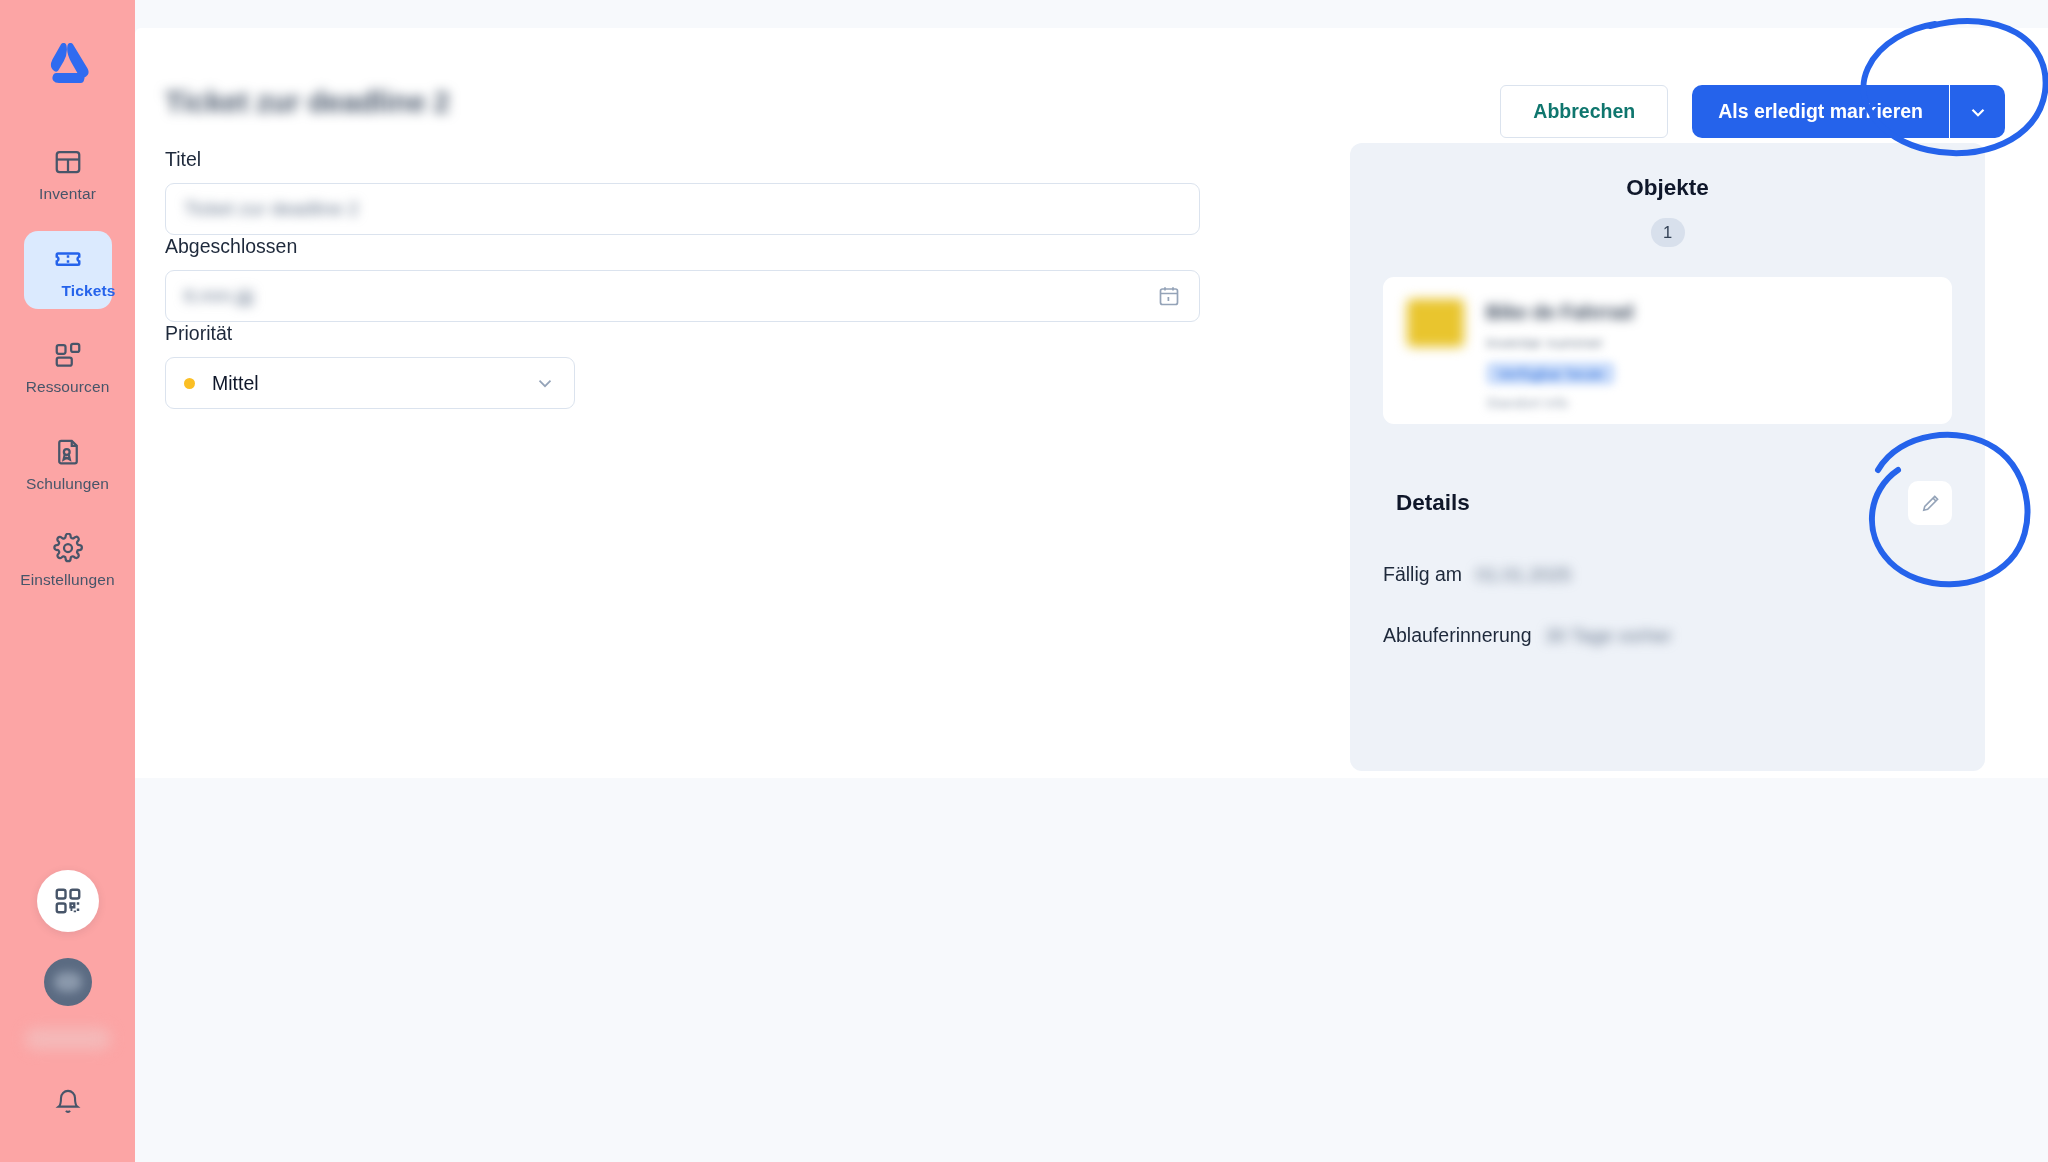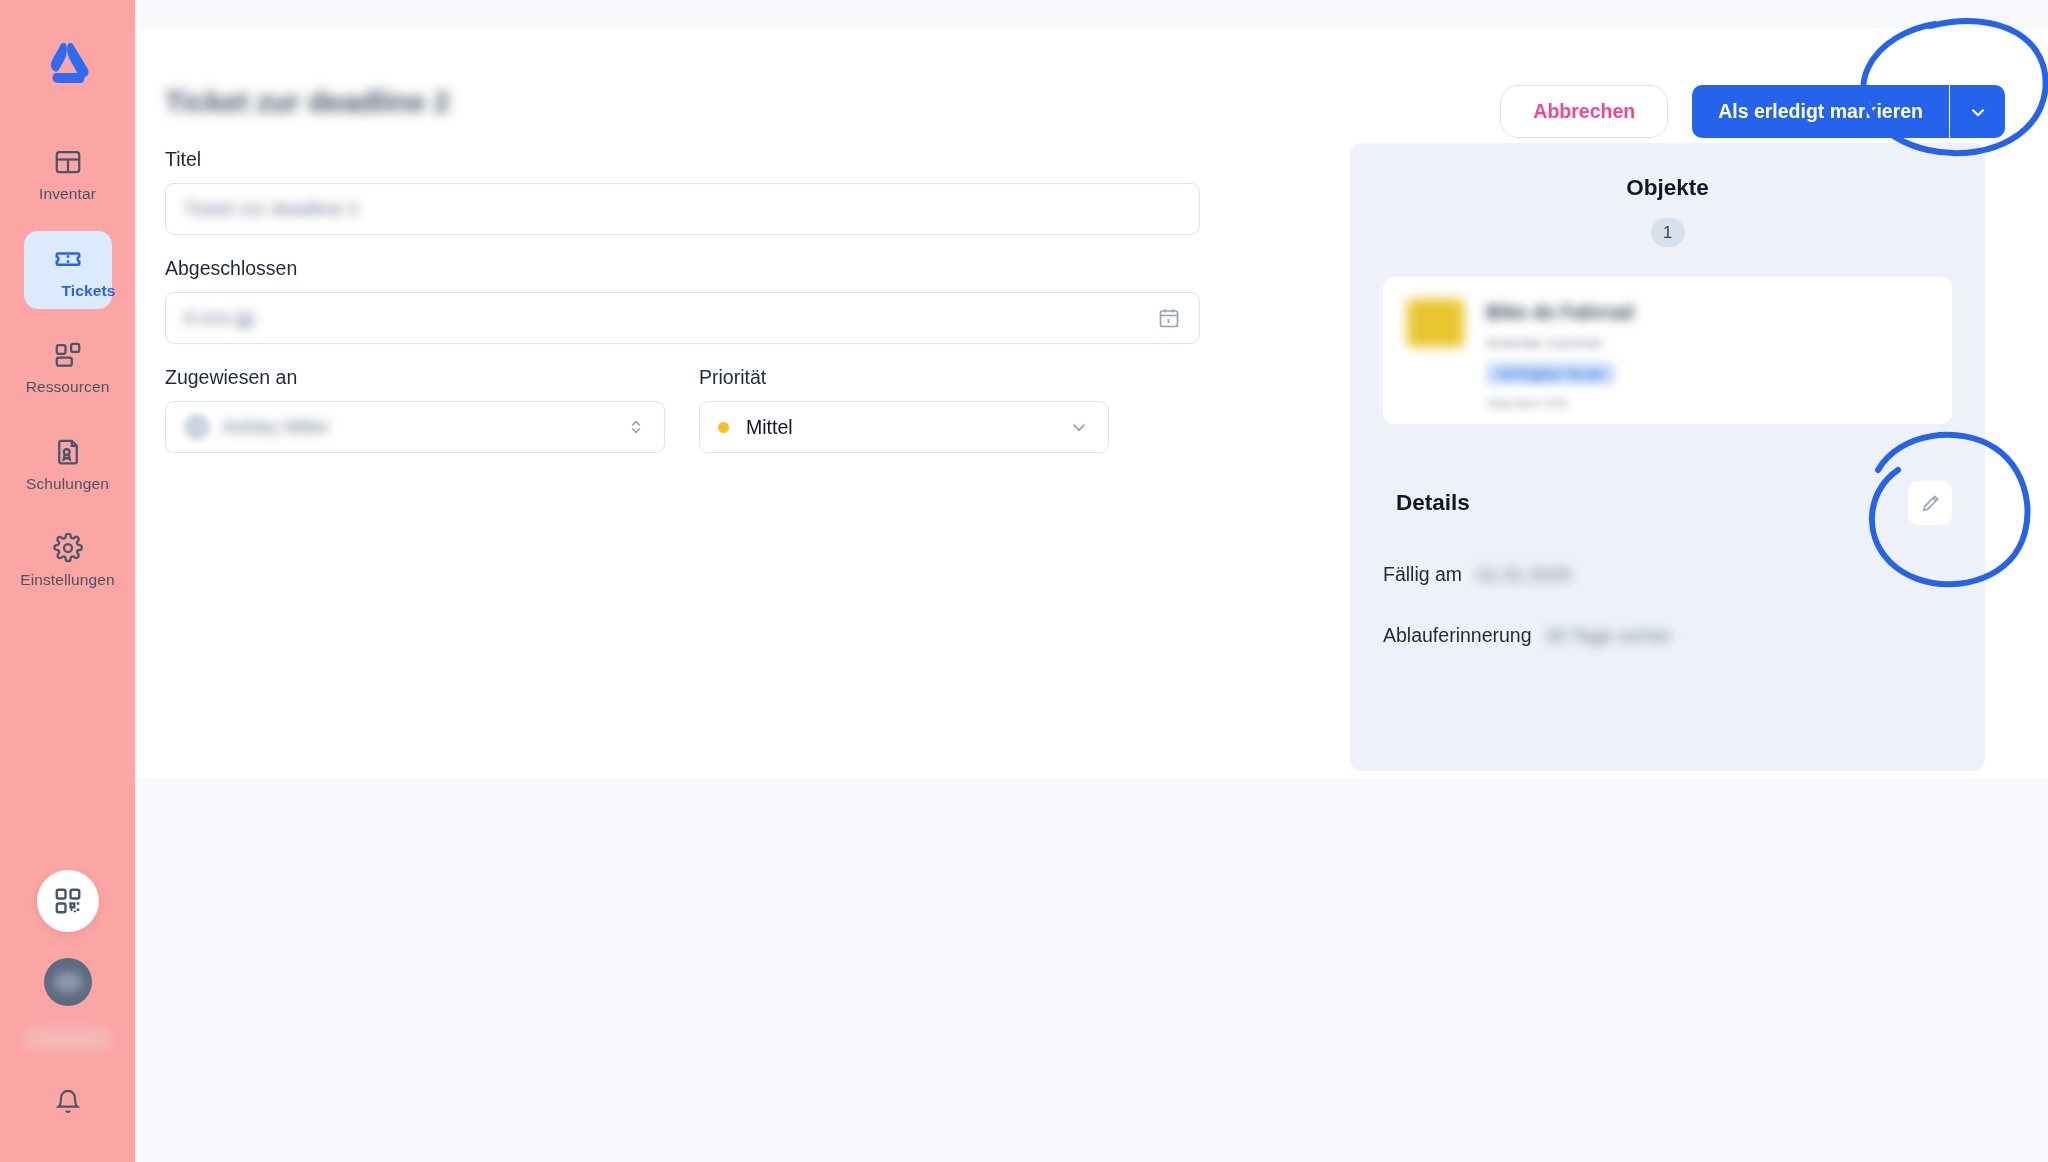--- a/index.html
+++ b/index.html
@@ -151,26 +151,26 @@
     right: 43px; top: 57px;
     display: flex;
     align-items: center;
     gap: 24px;
   }
 
   #cancel-button {
     height: 53px;
     padding: 0 32px;
     border: 1px solid #dbe3ee;
-    border-radius: 18px;
+    border-radius: 6px;
     background: #ffffff;
     font-family: inherit;
     font-size: 19.5px;
     font-weight: bold;
-    color: #ec4899;
+    color: #0f766e;
     cursor: pointer;
   }
 
   #split-button {
     display: flex;
     align-items: stretch;
     height: 53px;
     border-radius: 10px;
     overflow: hidden;
   }
@@ -195,21 +195,21 @@
     display: flex; align-items: center; justify-content: center;
   }
 
   
   #ticket-form {
     position: absolute;
     left: 30px; top: 120px;
     width: 1060px;
   }
 
-  .field { margin-bottom: 22px; }
+  .field { }
   .field-label {
     display: block;
     font-size: 19.5px;
     color: #1e293b;
     margin-bottom: 12px;
   }
 
   .input-shell {
     position: relative;
     height: 52px;
@@ -543,32 +543,20 @@
             <rect x="3.5" y="5" width="17" height="15.5" rx="2"></rect>
             <path d="M3.5 9.5h17M8 3.2v3.4M16 3.2v3.4"></path>
             <path d="M11.4 17v-3.2h-.9"></path>
           </svg>
         </span>
       </div>
     </div>
 
     <div id="form-row">
 
-      <div class="field">
-        <label class="field-label">Zugewiesen an</label>
-        <div class="input-shell half">
-          <span id="assignee-avatar"></span>
-          <span class="redacted-text">Ashley Miller</span>
-          <span class="field-trailing-icon">
-            <svg width="20" height="20" viewBox="0 0 24 24" fill="none" stroke="currentColor" stroke-width="2">
-              <path d="M7.5 10l4.5-4.5L16.5 10M7.5 14l4.5 4.5 4.5-4.5"></path>
-            </svg>
-          </span>
-        </div>
-      </div>
 
       <div class="field">
         <label class="field-label">Priorität</label>
         <div id="priority-select">
           <span id="priority-dot"></span>
           <span id="priority-value">Mittel</span>
           <span class="field-trailing-icon">
             <svg width="22" height="22" viewBox="0 0 24 24" fill="none" stroke="currentColor" stroke-width="1.9">
               <path d="M6 9.5l6 6 6-6"></path>
             </svg>

